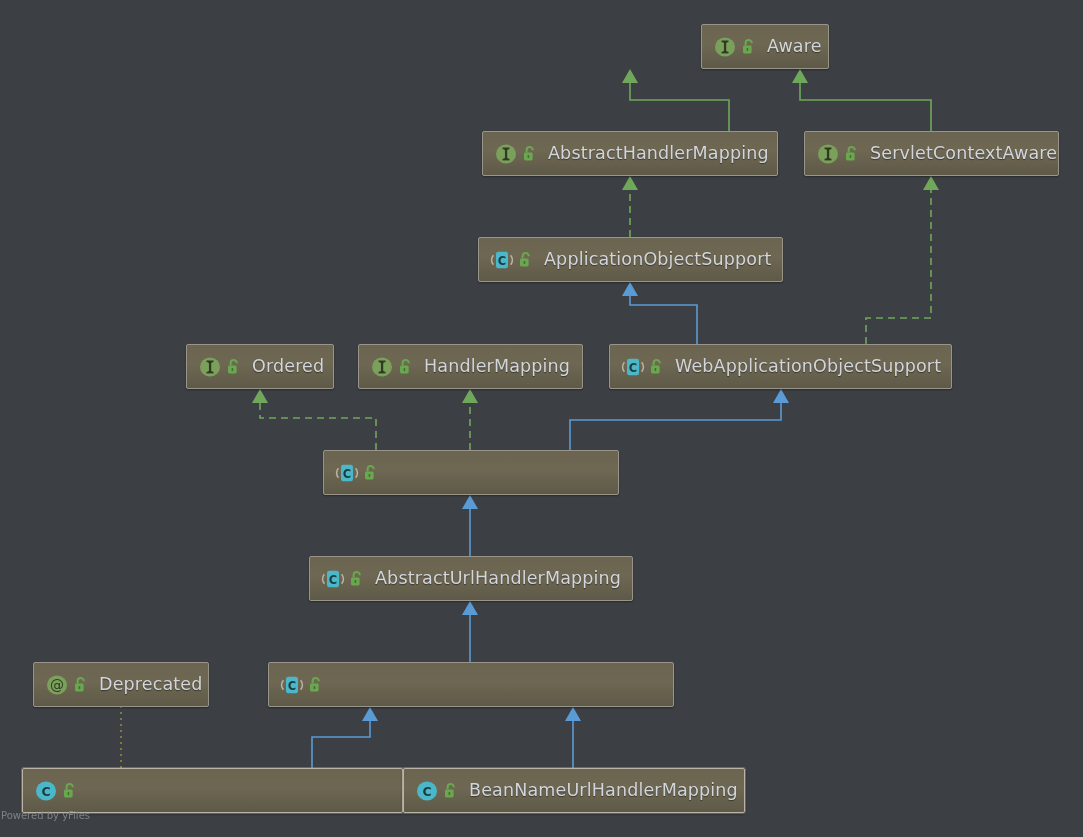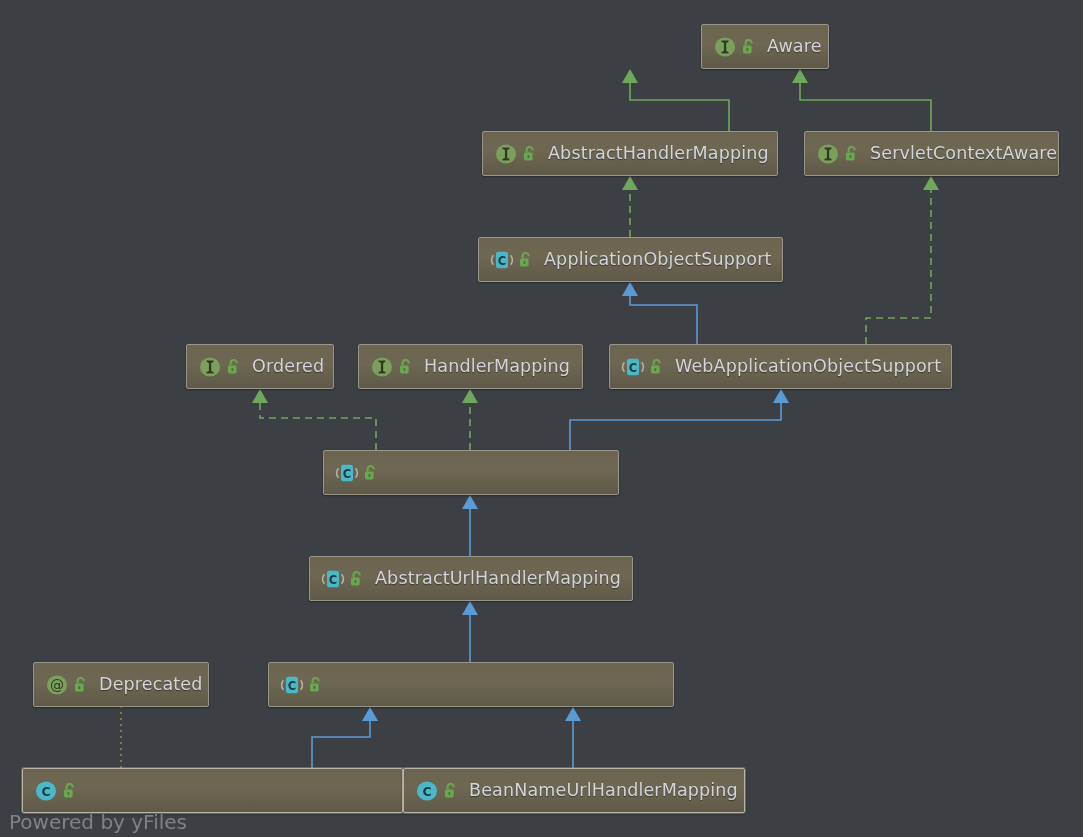--- a/index.html
+++ b/index.html
@@ -74,24 +74,24 @@
     width: 17px;
     height: 18px;
     flex: 0 0 17px;
     margin-right: 9px;
     position: relative;
   }
   .icon-visibility svg { display: block; }
 
   #footer {
     position: absolute;
-    left: 9px;
+    left: 1px;
     top: 810px;
     color: #7e8287;
-    font-size: 20px;
+    font-size: 10px;
     font-family: "DejaVu Sans", sans-serif;
   }
 </style>
 </head>
 <body>
 
 <div id="canvas">
 
   <svg id="edge-layer" viewBox="0 0 1083 837" width="1083" height="837">
       <g>

